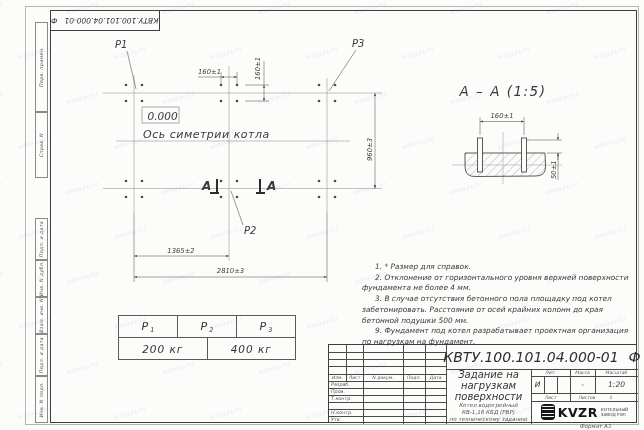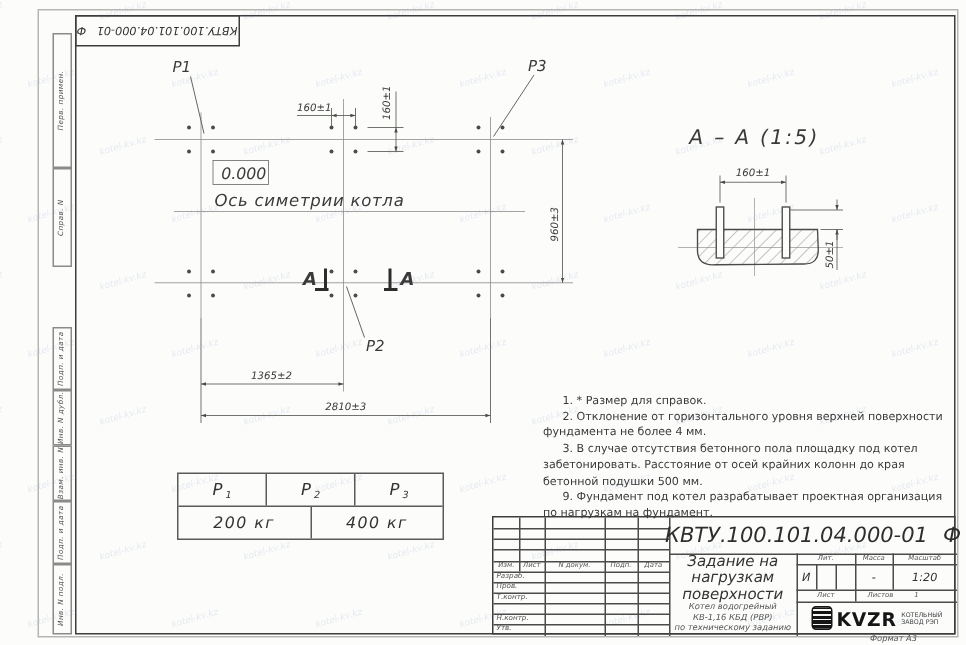--- a/index.html
+++ b/index.html
@@ -26,21 +26,21 @@
   .loads{position:absolute;left:118px;top:315px;width:178px;height:45px;border:1px solid #5a5a58;display:flex;flex-direction:column;color:#333}
   .lrow{flex:1;display:flex}
   .lrow+.lrow{border-top:1px solid #5a5a58}
   .lcell{flex:1;display:flex;align-items:center;justify-content:center;font-style:italic}
   .lcell+.lcell{border-left:1px solid #5a5a58}
   .lhead .lcell{font-size:11px}
   .lhead sub{font-size:6.5px;margin-left:2px;margin-top:6px}
   .lval{font-size:10.5px;letter-spacing:1px}
   
   .notes{position:absolute;left:362px;top:262px;width:272px;color:#3a3a3a}
-  .notes p{font-size:7.4px;line-height:1.45;text-indent:13px;margin:0}
+  .notes p{font-size:7.4px;font-style:italic;line-height:1.45;text-indent:13px;margin:0}
   
   .tblock{position:absolute;left:328px;top:344px;width:309px;height:79px;border:1.3px solid #3d3d3d;color:#3a3a3a}
   .vl{position:absolute;width:1px;background:#4a4a48}
   .hl{position:absolute;height:1px;background:#4a4a48}
   .tc{position:absolute;display:flex;align-items:center;justify-content:center;font-size:4.6px;font-style:italic;color:#555;white-space:nowrap}
   .trole{position:absolute;left:2px;width:31px;height:7px;display:flex;align-items:center;font-size:4.8px;font-style:italic;color:#555}
   .docnum{position:absolute;left:117px;top:0;width:192px;height:24px;display:flex;align-items:center;justify-content:center;font-size:14px;font-style:italic;color:#2e2e2e;white-space:nowrap}
   .docnum .sfx{margin-left:10px}
   .tname{position:absolute;left:117px;top:25px;width:85px;height:32px;text-align:center;font-size:10px;font-style:italic;line-height:1.08;color:#333}
   .tprod{position:absolute;left:117px;top:57px;width:85px;height:22px;text-align:center;font-size:5.6px;font-style:italic;line-height:1.25;color:#555}

